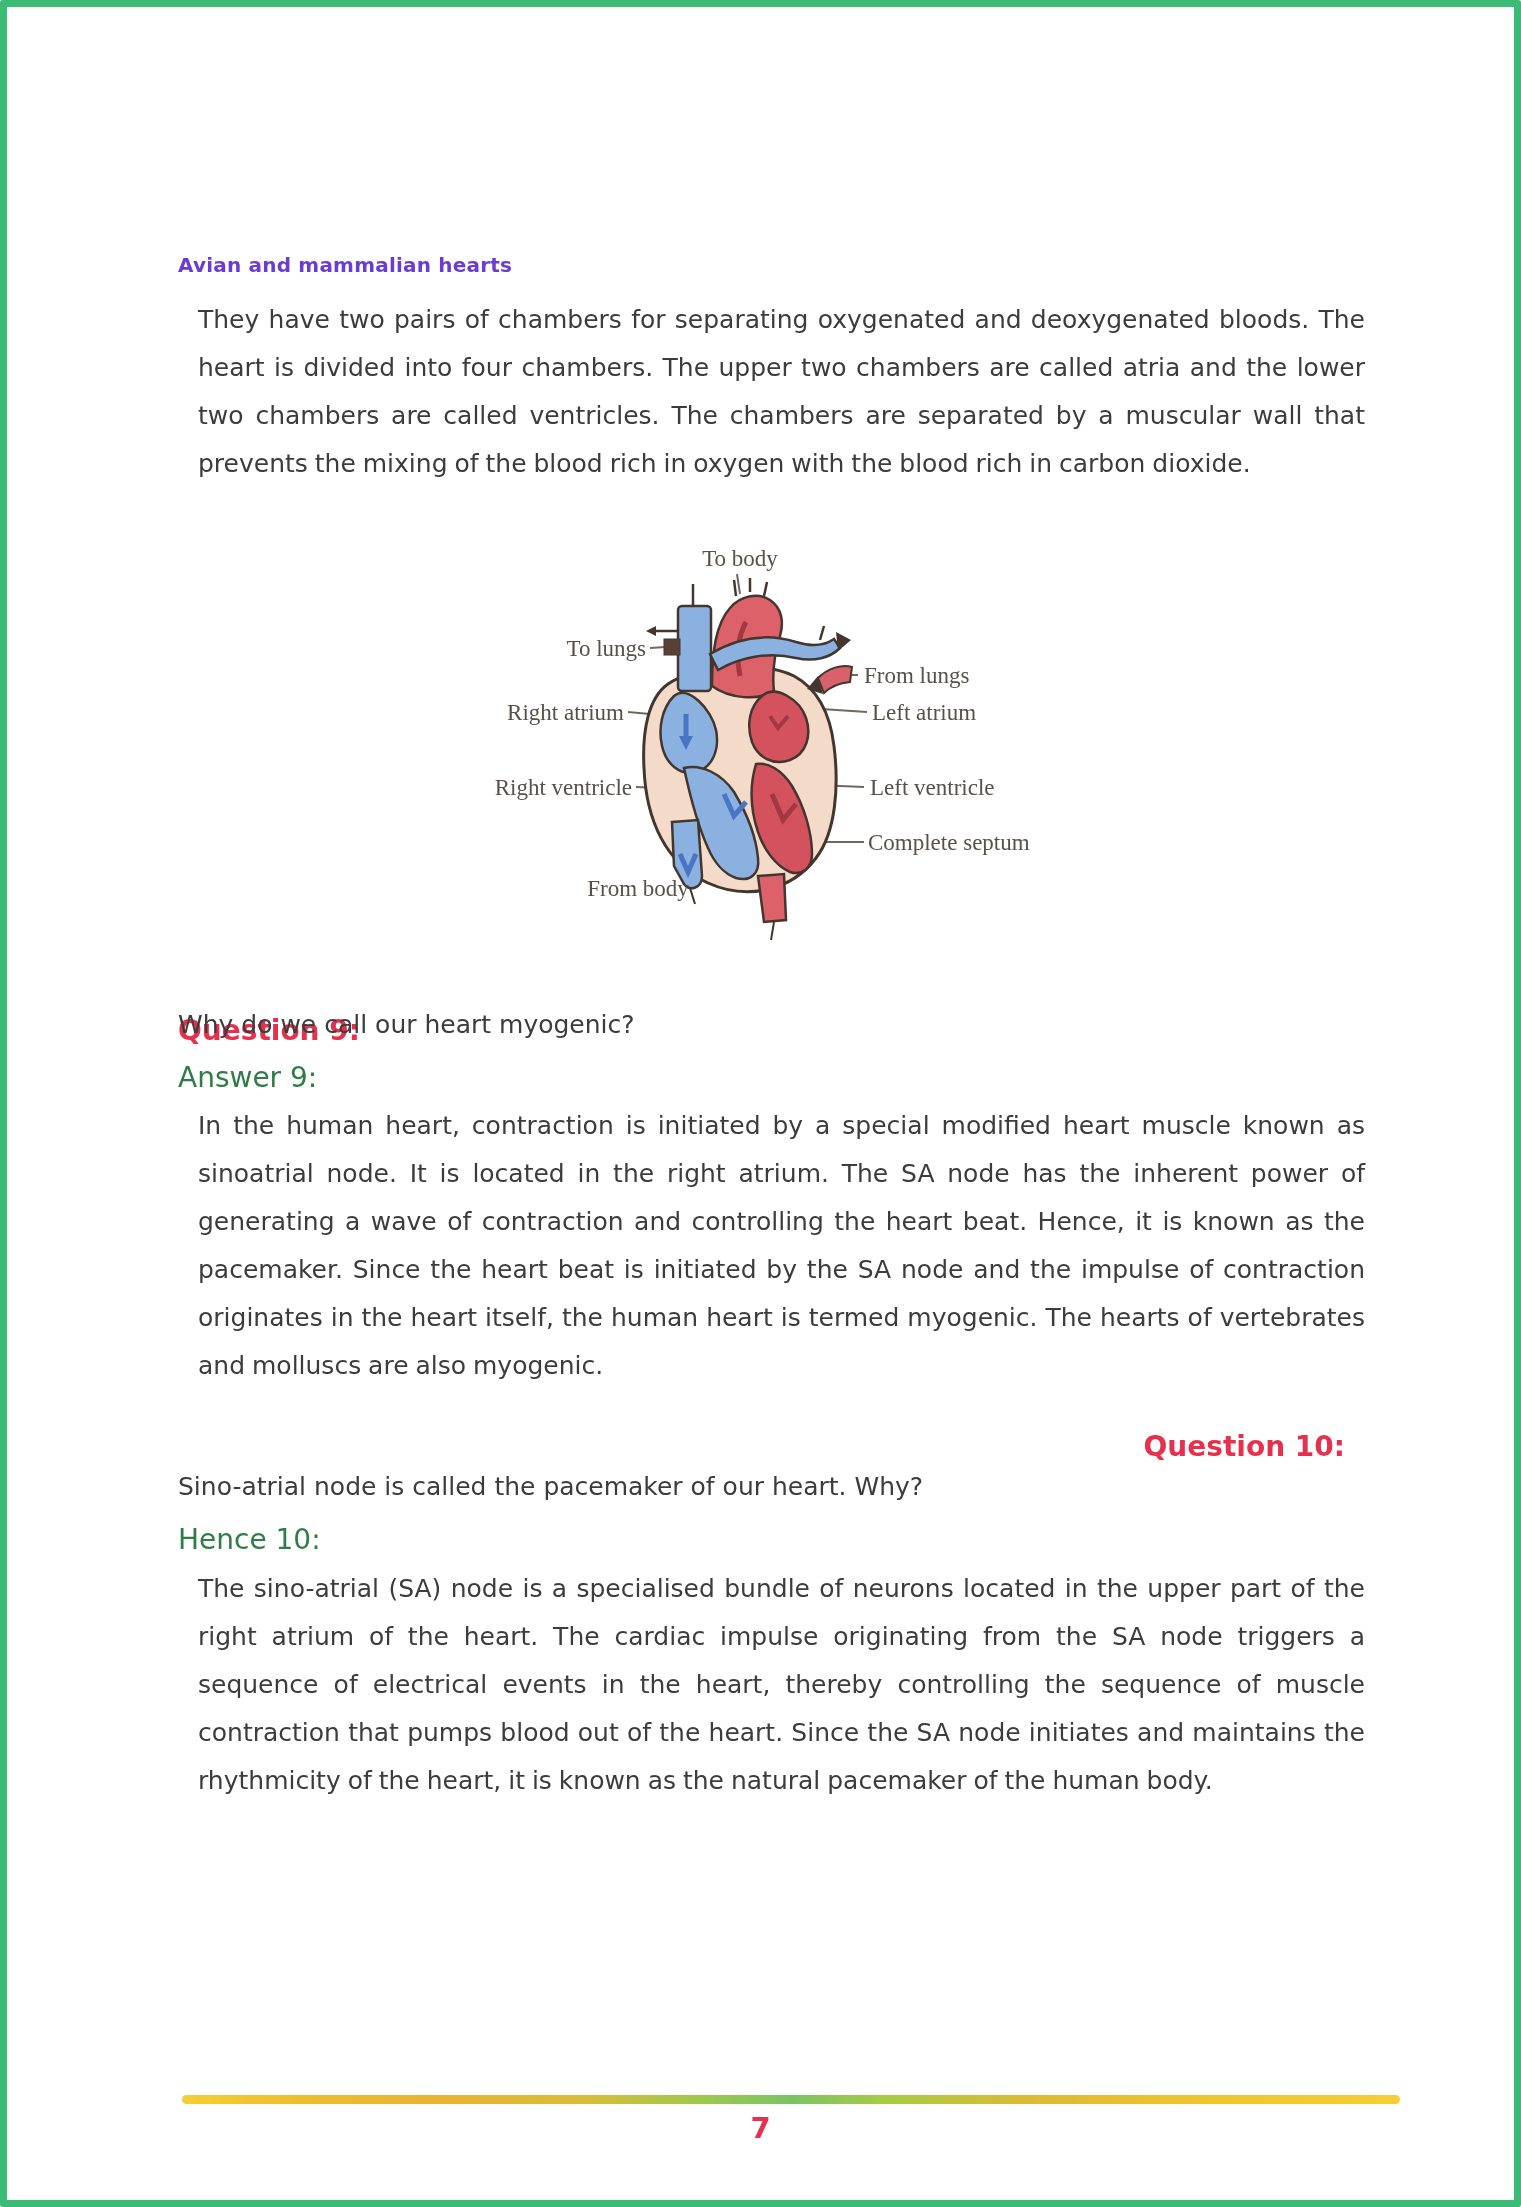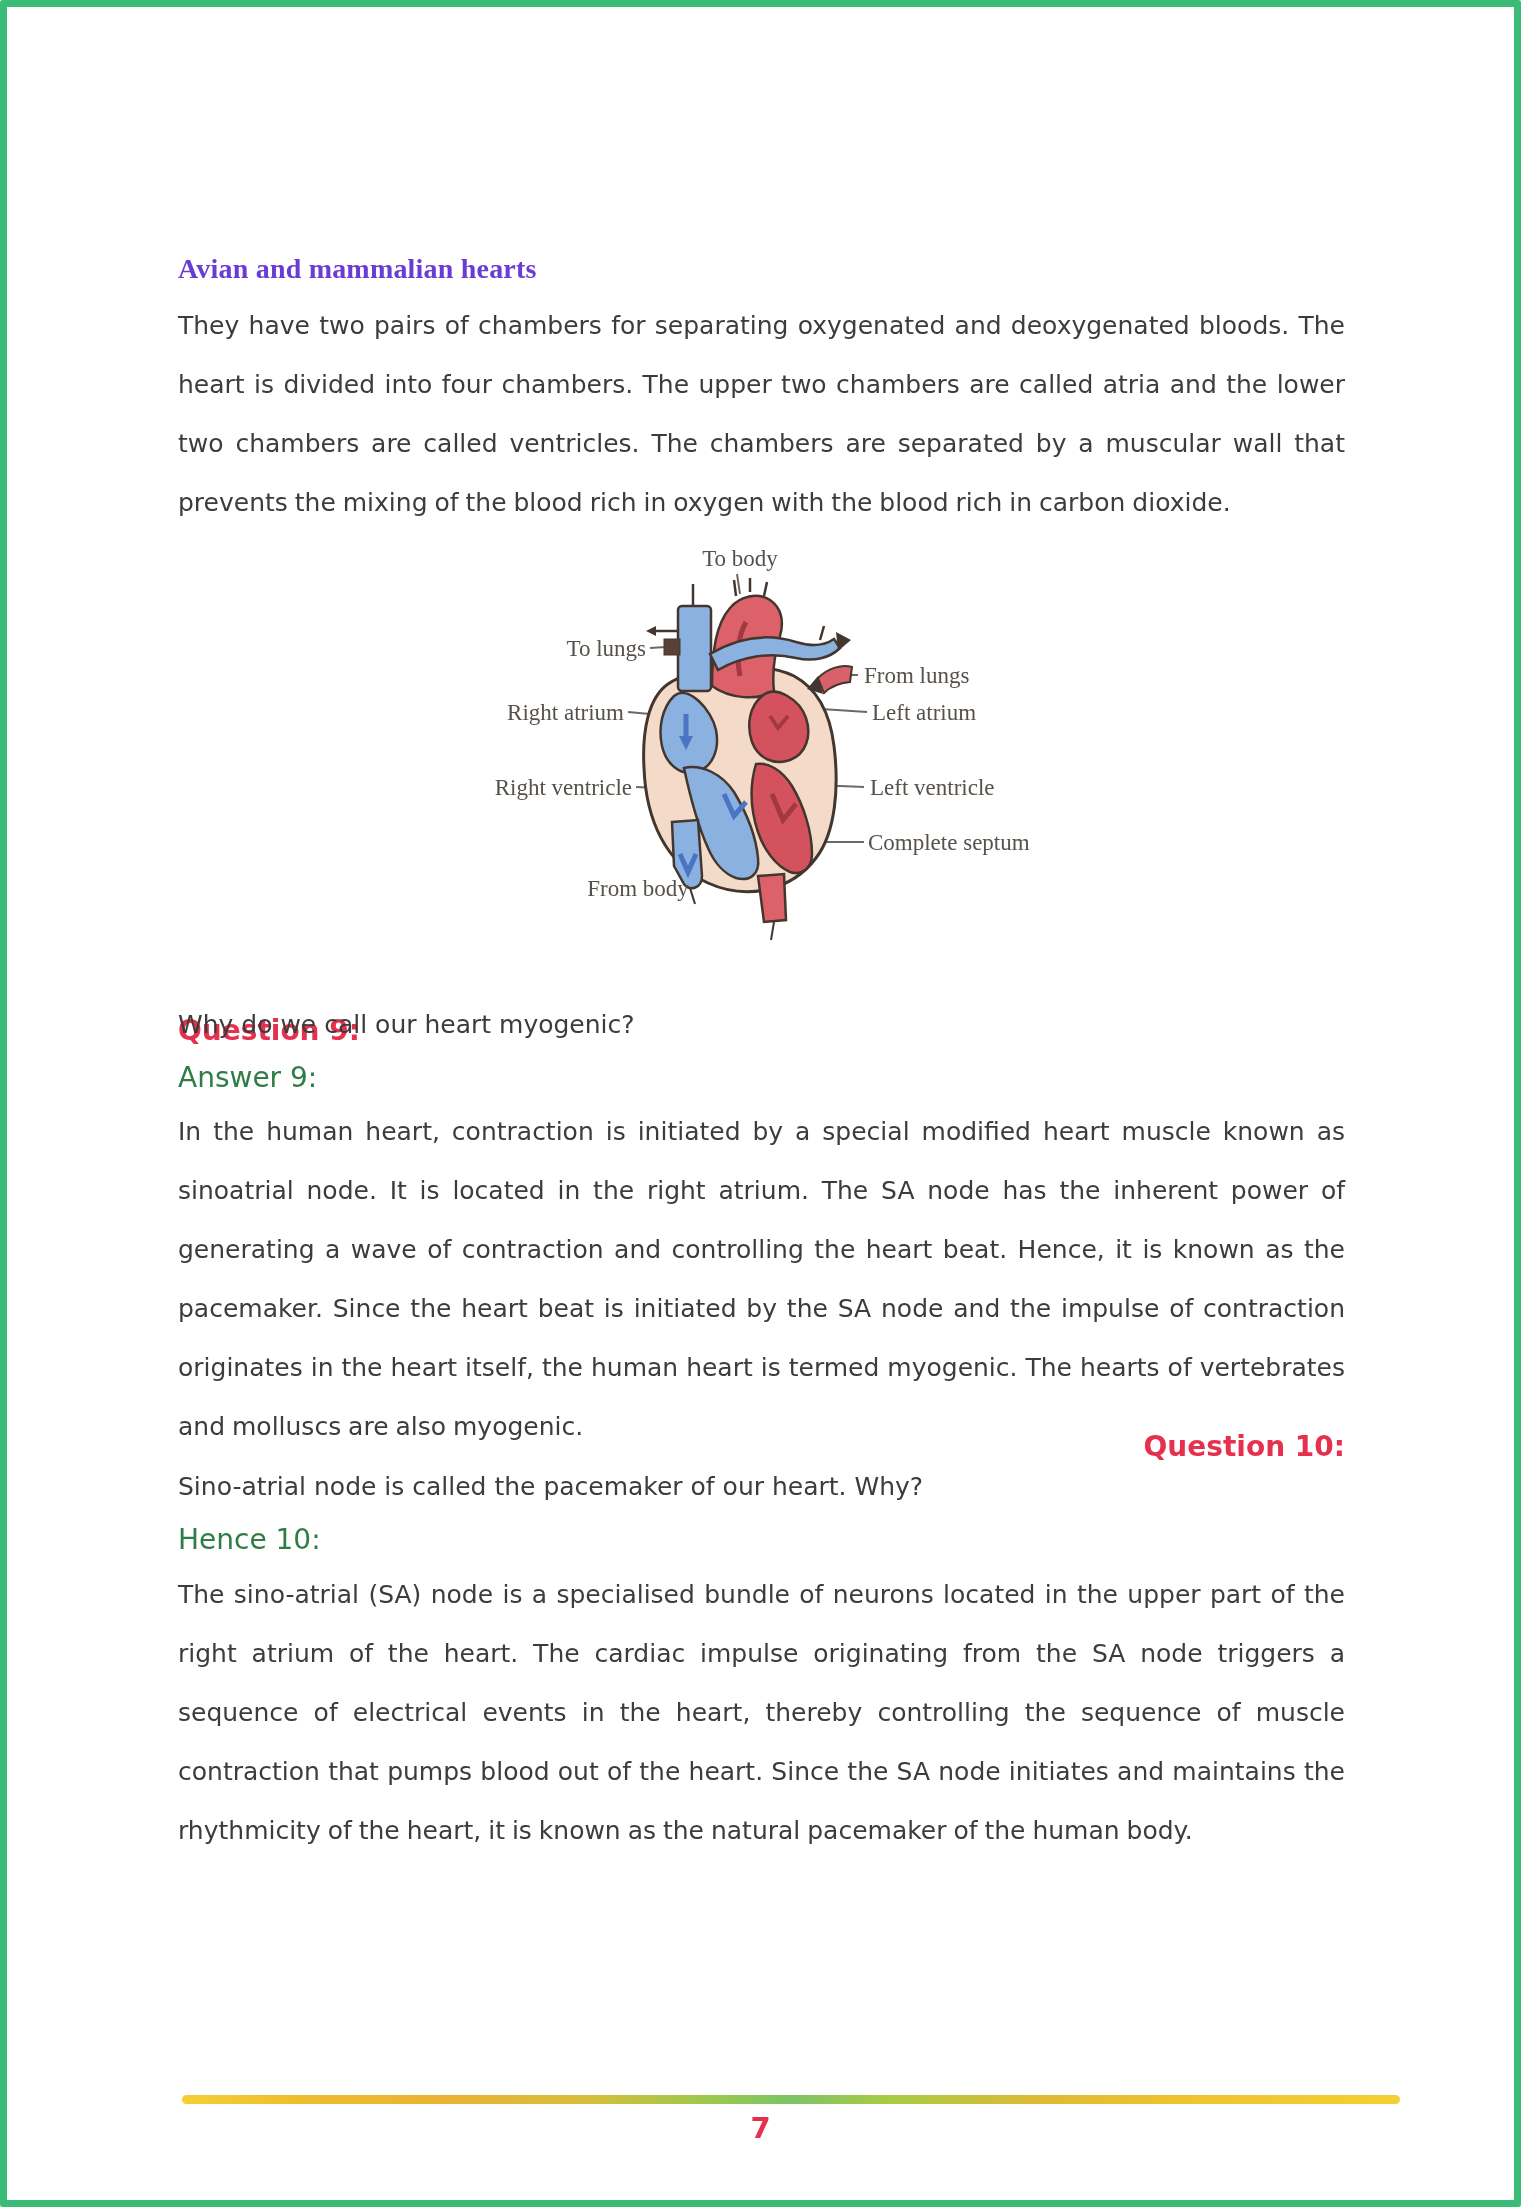--- a/index.html
+++ b/index.html
@@ -11,27 +11,26 @@
     background:#ffffff;
     border:7px solid #3abb76;
     border-radius:3px;
     font-family:"DejaVu Sans", sans-serif;
     color:#3c3c3c;
     overflow:hidden;
   }
   .abs { position:absolute; left:171px; width:1167px; }
   .section-heading {
     top:246px;
-    font-size:28px; font-weight:bold; color:#6b3cd4;
+    font-size:20px; font-weight:bold; color:#6b3cd4;
     letter-spacing:0.2px;
-    font-family:Liberation Serif, serif;
   }
   .body-par {
-    font-size:25px; line-height:59px;
-    text-align:justify; word-spacing:-1px;
+    font-size:25px; line-height:48px;
+    text-align:justify; word-spacing:-1px;margin-left:20px;
   }
   #para1 { top:289px; }
   .q-label { font-size:28px; font-weight:bold; color:#e6314e; }
   .a-label { font-size:28px; font-weight:normal; color:#2f7d46; }
   #q0-label { top:965px;margin-top:42px; }
   #q0-text  { top:1003px; font-size:25px; }
   #a0-label { top:1054px; }
   #a0-text  { top:1095px; }
   #q1-label { top:1423px;text-align:right; }
   #q1-text  { top:1465px; font-size:25px; }

